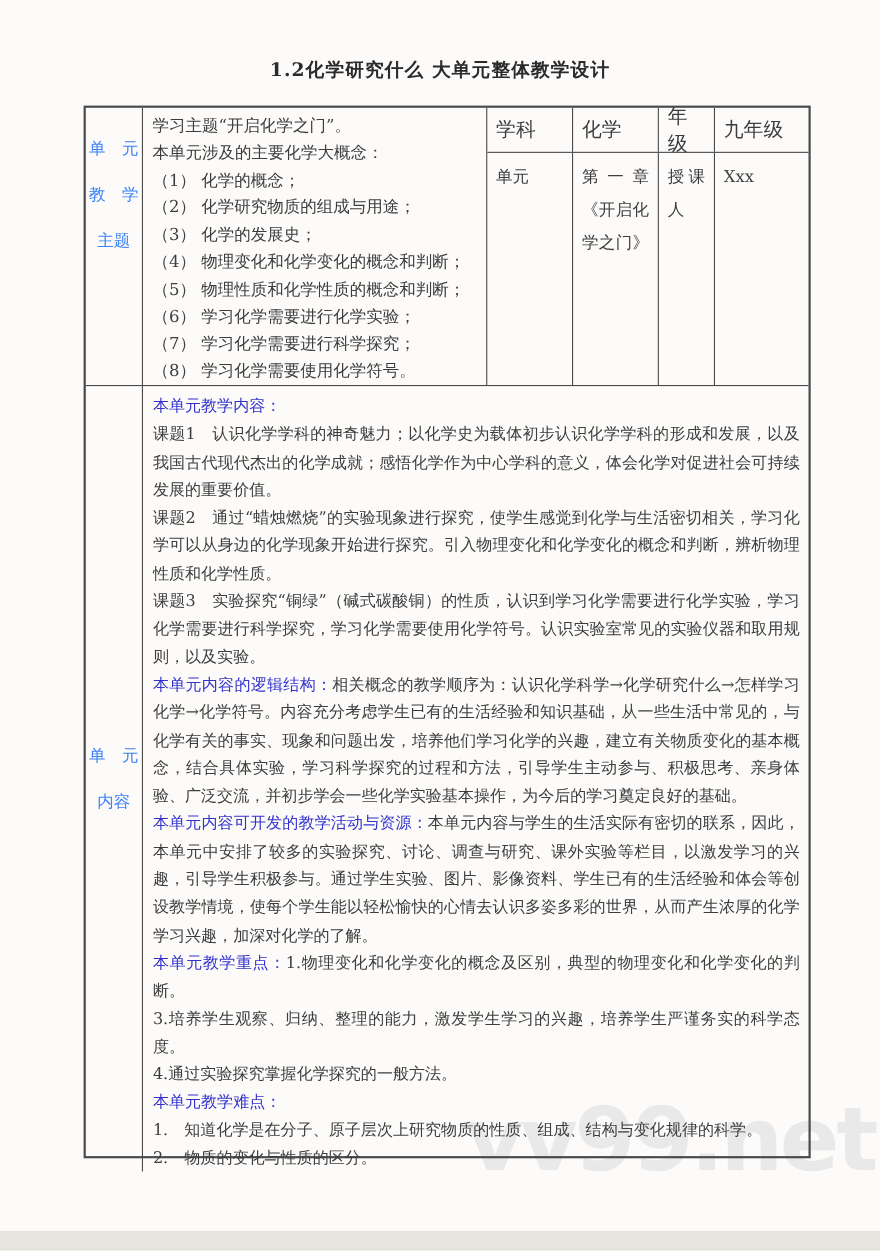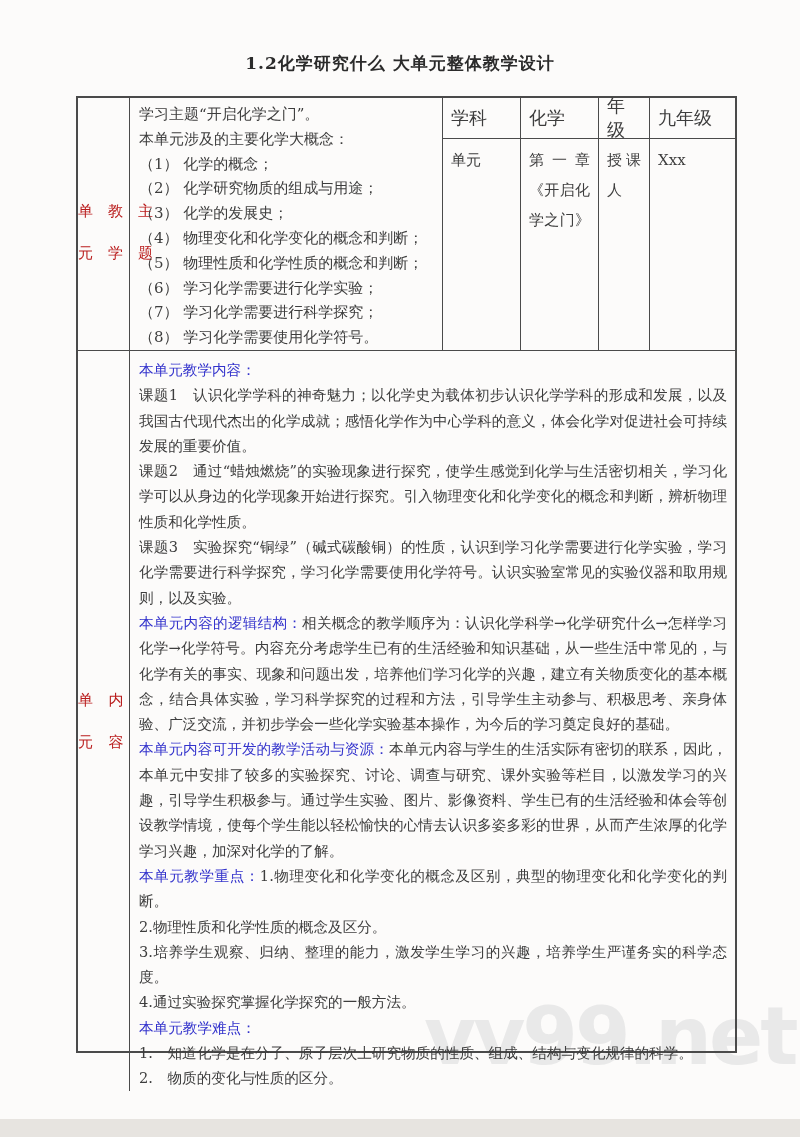--- a/index.html
+++ b/index.html
@@ -30,22 +30,22 @@
   .doc-table {
     position:absolute; left:76px; top:96px; width:661px; height:957px;
     border:2px solid #4a4a4a; display:flex; flex-direction:column;
     z-index:1; background:transparent;
   }
   .trow { display:flex; flex-direction:row; width:100%; }
   .trow-a { height:256px; border-bottom:1px solid #4a4a4a; }
   .trow-b { flex:1; }
   .cell { border-right:1px solid #4a4a4a; }
   .label-cell {
-    width:52px; display:flex; flex-direction:row; align-items:center;
-    font-size:15px; line-height:42px; color:#b91c1c;
+    width:52px; display:flex; flex-direction:column; align-items:center;
+    font-size:15px; line-height:42px; color:#3b82f6;
   }
   .label-a { padding-top:16px; }
   .label-b { justify-content:center; }
   .theme-cell { width:315px; padding:4px 8px 0 9px; }
   .theme-line { font-size:15px; line-height:24.8px; white-space:nowrap; }
   .right-part { width:292px; display:flex; flex-direction:column; }
   .meta-row { display:flex; flex-direction:row; width:100%; }
   .meta-row-1 { height:41px; border-bottom:1px solid #4a4a4a; }
   .meta-row-2 { flex:1; }
   .meta-cell {
@@ -122,21 +122,20 @@
     </div>
 
     <div class="cell content-cell" data-name="unit-content-cell">
       <p class="cpara" data-name="content-paragraph"><span class="chead" data-name="section-heading">本单元教学内容：</span><span data-name="section-text"></span></p>
       <p class="cpara" data-name="content-paragraph"><span class="chead" data-name="section-heading"></span><span data-name="section-text">课题1　认识化学学科的神奇魅力；以化学史为载体初步认识化学学科的形成和发展，以及我国古代现代杰出的化学成就；感悟化学作为中心学科的意义，体会化学对促进社会可持续发展的重要价值。</span></p>
       <p class="cpara" data-name="content-paragraph"><span class="chead" data-name="section-heading"></span><span data-name="section-text">课题2　通过“蜡烛燃烧”的实验现象进行探究，使学生感觉到化学与生活密切相关，学习化学可以从身边的化学现象开始进行探究。引入物理变化和化学变化的概念和判断，辨析物理性质和化学性质。</span></p>
       <p class="cpara" data-name="content-paragraph"><span class="chead" data-name="section-heading"></span><span data-name="section-text">课题3　实验探究“铜绿”（碱式碳酸铜）的性质，认识到学习化学需要进行化学实验，学习化学需要进行科学探究，学习化学需要使用化学符号。认识实验室常见的实验仪器和取用规则，以及实验。</span></p>
       <p class="cpara" data-name="content-paragraph"><span class="chead" data-name="section-heading">本单元内容的逻辑结构：</span><span data-name="section-text">相关概念的教学顺序为：认识化学科学→化学研究什么→怎样学习化学→化学符号。内容充分考虑学生已有的生活经验和知识基础，从一些生活中常见的，与化学有关的事实、现象和问题出发，培养他们学习化学的兴趣，建立有关物质变化的基本概念，结合具体实验，学习科学探究的过程和方法，引导学生主动参与、积极思考、亲身体验、广泛交流，并初步学会一些化学实验基本操作，为今后的学习奠定良好的基础。</span></p>
       <p class="cpara" data-name="content-paragraph"><span class="chead" data-name="section-heading">本单元内容可开发的教学活动与资源：</span><span data-name="section-text">本单元内容与学生的生活实际有密切的联系，因此，本单元中安排了较多的实验探究、讨论、调查与研究、课外实验等栏目，以激发学习的兴趣，引导学生积极参与。通过学生实验、图片、影像资料、学生已有的生活经验和体会等创设教学情境，使每个学生能以轻松愉快的心情去认识多姿多彩的世界，从而产生浓厚的化学学习兴趣，加深对化学的了解。</span></p>
       <p class="cpara" data-name="content-paragraph"><span class="chead" data-name="section-heading">本单元教学重点：</span><span data-name="section-text">1.物理变化和化学变化的概念及区别，典型的物理变化和化学变化的判断。</span></p>
-      <p class="cpara" data-name="content-paragraph"><span class="chead" data-name="section-heading"></span><span data-name="section-text">2.物理性质和化学性质的概念及区分。</span></p>
       <p class="cpara" data-name="content-paragraph"><span class="chead" data-name="section-heading"></span><span data-name="section-text">3.培养学生观察、归纳、整理的能力，激发学生学习的兴趣，培养学生严谨务实的科学态度。</span></p>
       <p class="cpara" data-name="content-paragraph"><span class="chead" data-name="section-heading"></span><span data-name="section-text">4.通过实验探究掌握化学探究的一般方法。</span></p>
       <p class="cpara" data-name="content-paragraph"><span class="chead" data-name="section-heading">本单元教学难点：</span><span data-name="section-text"></span></p>
       <p class="cpara" data-name="content-paragraph"><span class="chead" data-name="section-heading"></span><span data-name="section-text">1.　知道化学是在分子、原子层次上研究物质的性质、组成、结构与变化规律的科学。</span></p>
       <p class="cpara" data-name="content-paragraph"><span class="chead" data-name="section-heading"></span><span data-name="section-text">2.　物质的变化与性质的区分。</span></p>
     </div>
   </div>
 </div>
 
 <div class="bottom-band" data-name="page-bottom-edge"></div>

